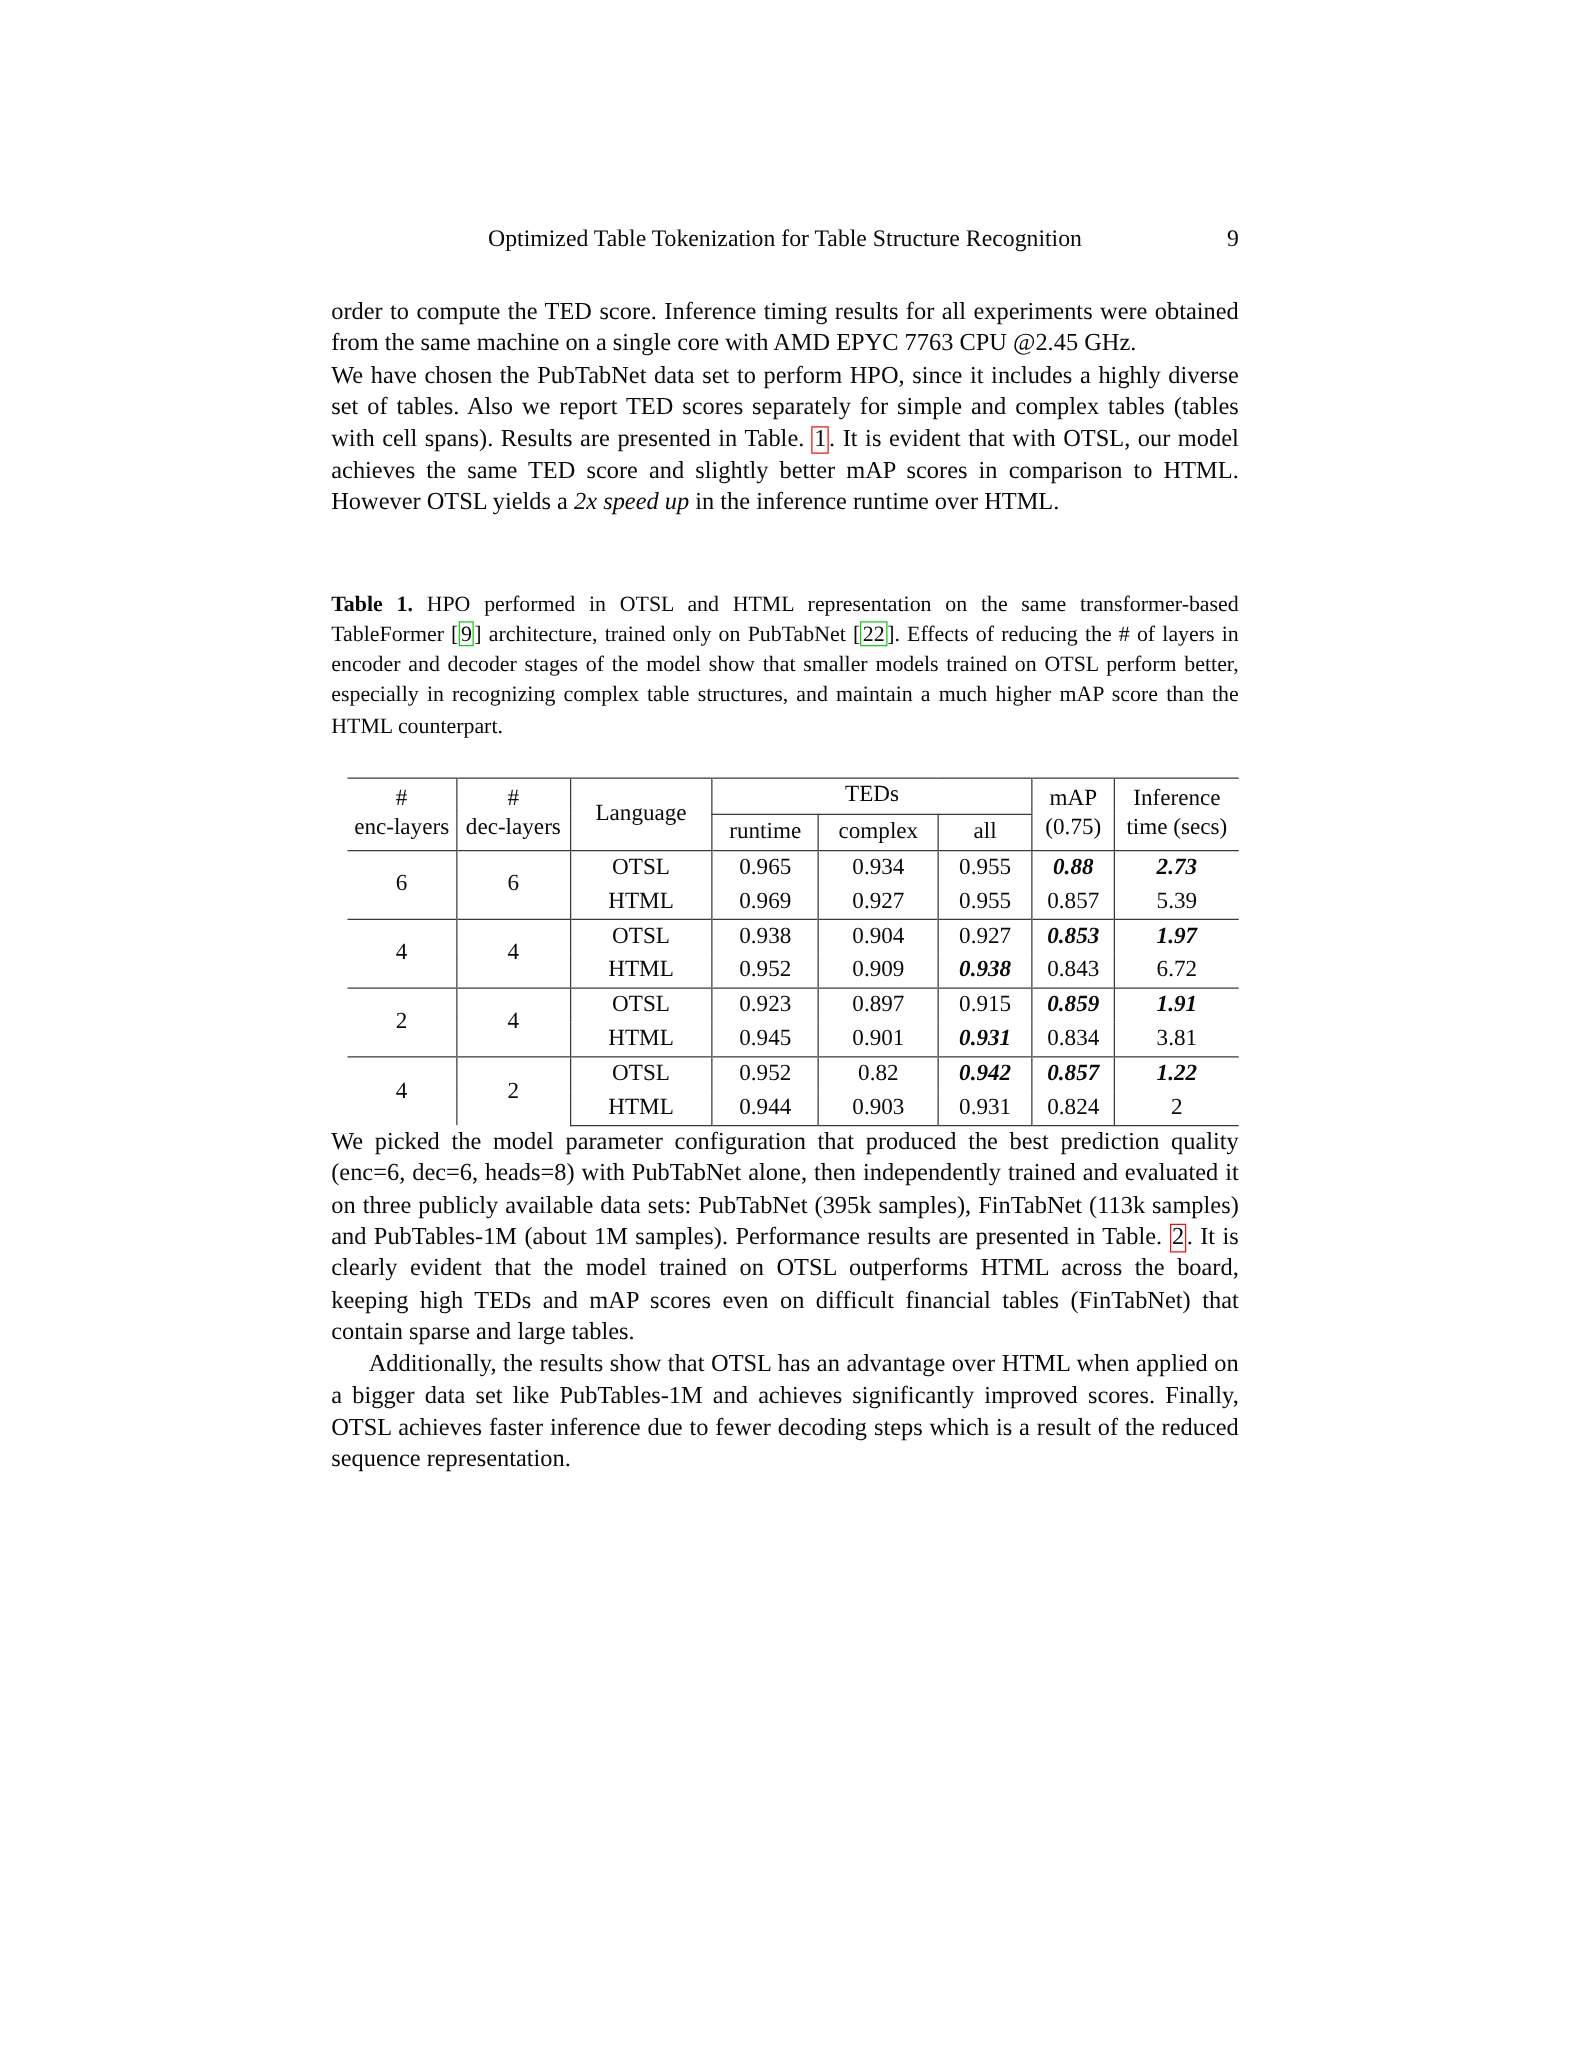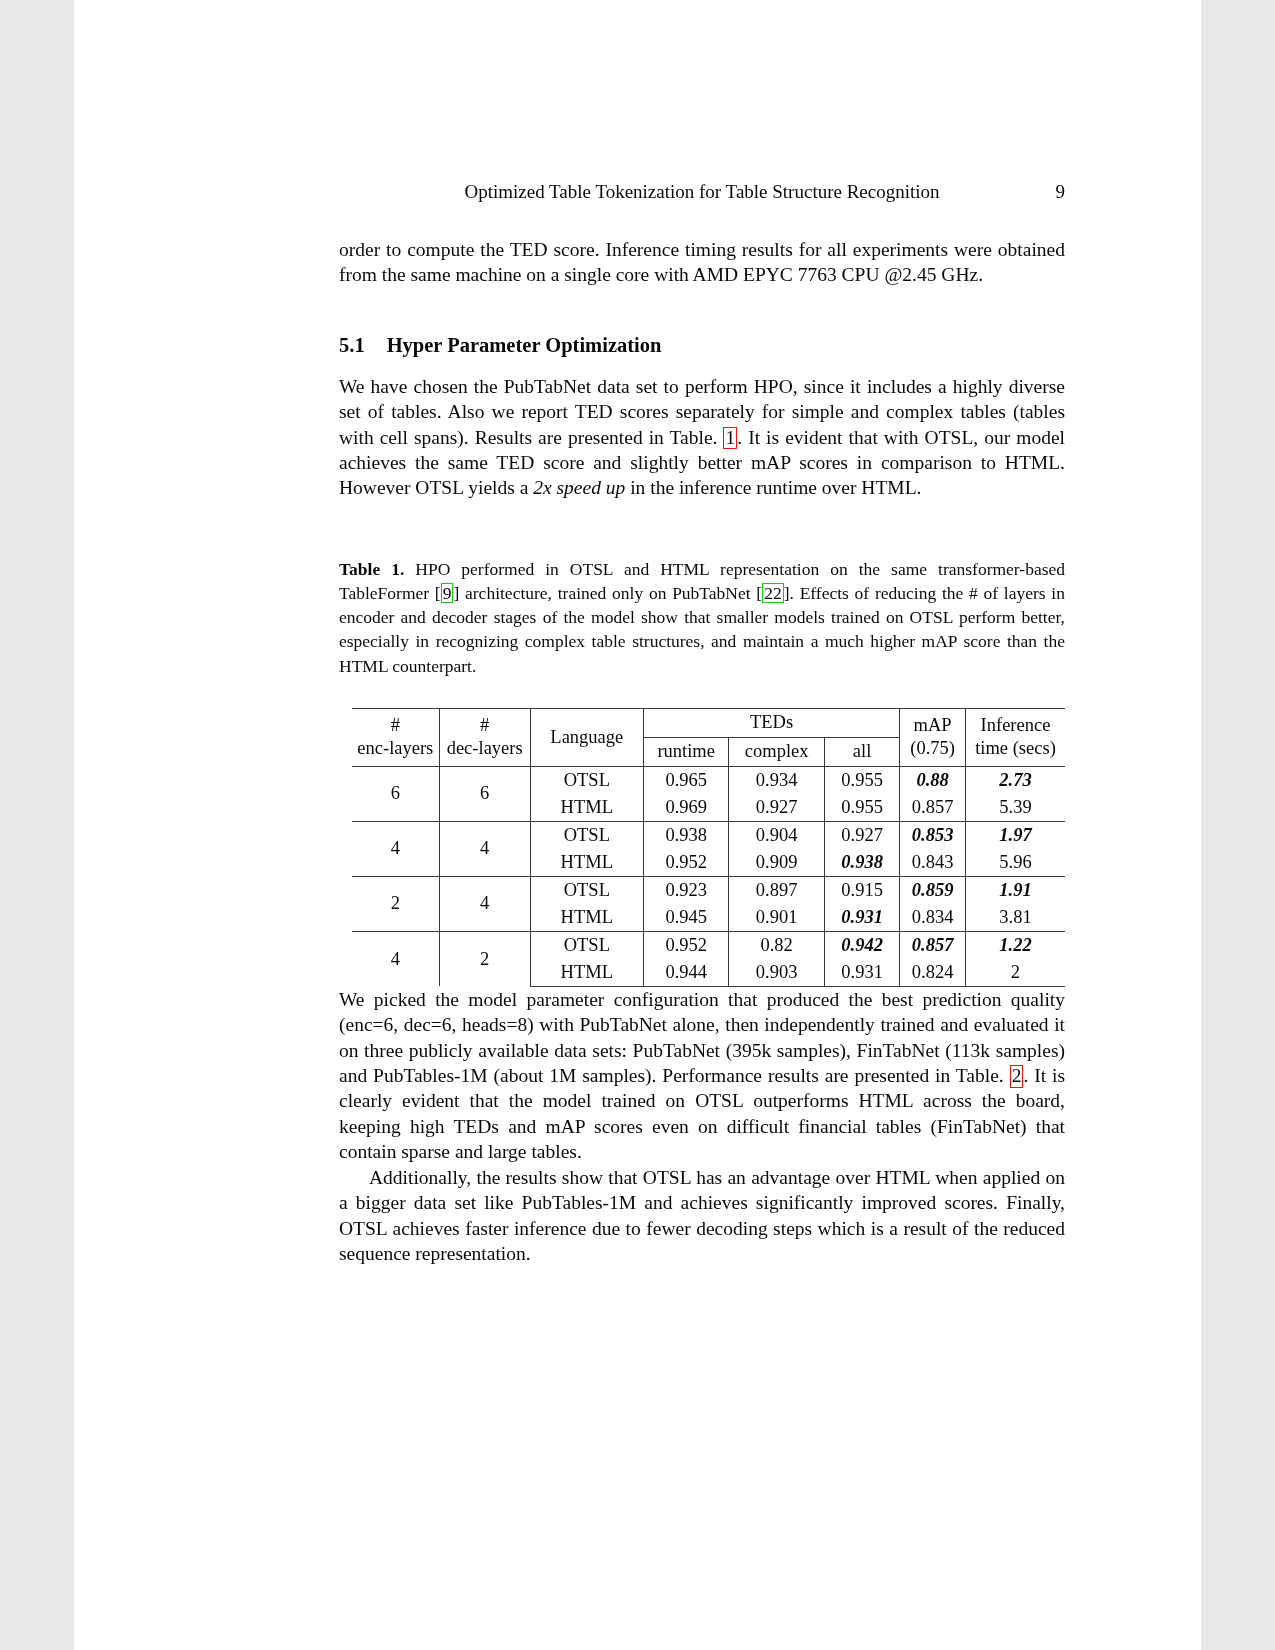--- a/index.html
+++ b/index.html
@@ -1,18 +1,18 @@
 <!DOCTYPE html>
 <html><head>
 <meta charset="utf-8">
 <style>
   html, body { margin: 0; padding: 0; background: #e8e8e8; }
   .page {
     position: relative;
-    width: 1127px;
+    width: 1275px;
     height: 1650px;
     margin: 0 auto;
     background: #ffffff;
     color: #0a0a0a;
     font-family: "Liberation Serif", "DejaVu Serif", serif;
     overflow: hidden;
   }
   .content {
     position: absolute;
     left: 265px;
@@ -100,23 +100,20 @@
   <div class="content">
 
     <div class="running-head">
       <span class="rh-spacer"></span>
       <span class="rh-title">Optimized Table Tokenization for Table Structure Recognition</span>
       <span class="rh-page">9</span>
     </div>
 
     <p class="bodypar"><span>order to compute the TED score. Inference timing results for all experiments were obtained from the same machine on a single core with AMD EPYC 7763 CPU @2.45 GHz.</span></p>
 
-    <h2 class="sec-heading h51">
-      <span class="sec-num">5.1</span><span>Hyper Parameter Optimization</span>
-    </h2>
 
     <p class="bodypar"><span>We have chosen the PubTabNet data set to perform HPO, since it includes a highly diverse set of tables. Also we report TED scores separately for simple and complex tables (tables with cell spans). Results are presented in Table. </span><span class="refbox box-red">1</span><span>. It is evident that with OTSL, our model achieves the same TED score and slightly better mAP scores in comparison to HTML. However OTSL yields a </span><span class="seg-i">2x speed up</span><span> in the inference runtime over HTML.</span></p>
 
     <p class="caption"><span class="seg-b">Table 1.</span><span>  HPO performed in OTSL and HTML representation on the same transformer-based TableFormer [</span><span class="refbox box-green">9</span><span>] architecture, trained only on PubTabNet [</span><span class="refbox box-green">22</span><span>]. Effects of reducing the # of layers in encoder and decoder stages of the model show that smaller models trained on OTSL perform better, especially in recognizing complex table structures, and maintain a much higher mAP score than the HTML counterpart.</span></p>
 
     <table class="results">
       <colgroup>
         <col style="width:88px">
           <col style="width:92px">
           <col style="width:114px">
@@ -181,21 +178,21 @@
             <td>0.927</td>
             <td class="bold">0.853</td>
             <td class="bold">1.97</td>
           </tr>
           <tr>
             <td>HTML</td>
             <td>0.952</td>
             <td>0.909</td>
             <td class="bold">0.938</td>
             <td>0.843</td>
-            <td>5.96</td>
+            <td>6.72</td>
           </tr>
           <tr class="group-start">
             <td rowspan="2" class="first-col">2</td>
             <td rowspan="2">4</td>
             <td>OTSL</td>
             <td>0.923</td>
             <td>0.897</td>
             <td>0.915</td>
             <td class="bold">0.859</td>
             <td class="bold">1.91</td>

